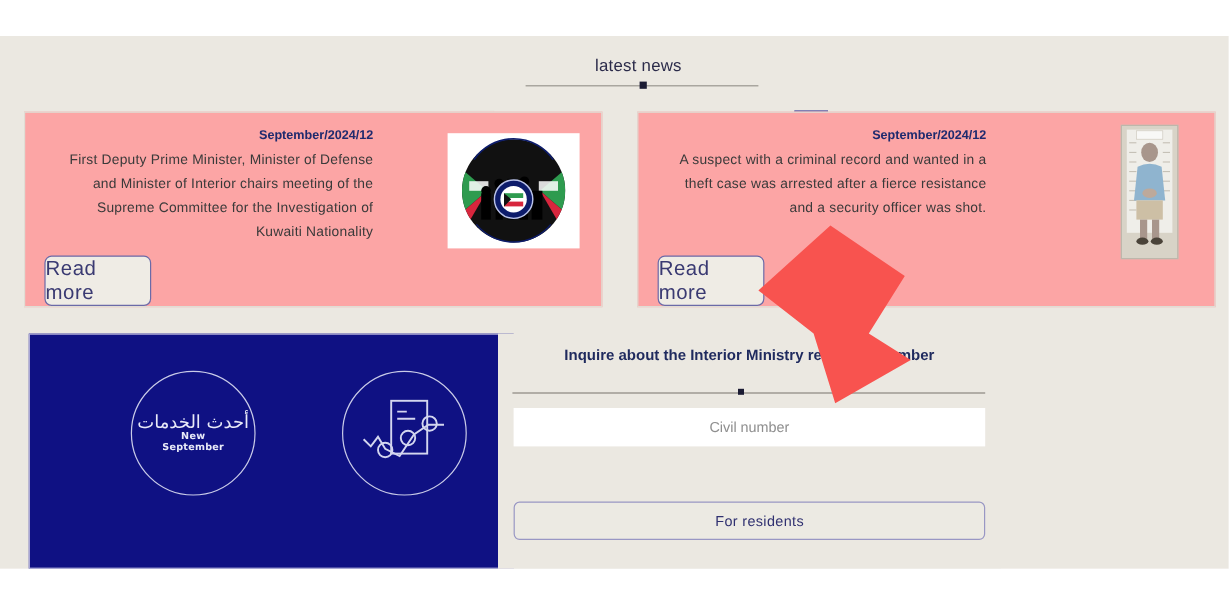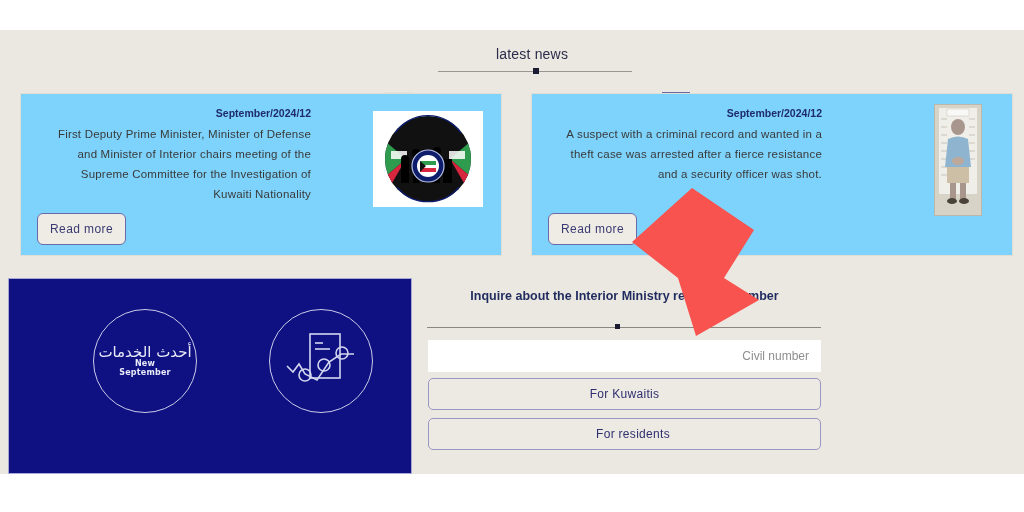--- a/index.html
+++ b/index.html
@@ -70,21 +70,21 @@
     background: #7a79b8;
     color: #ffffff;
     border: 1px solid #6a69a8;
   }
 
   
   .news-card {
     position: absolute;
     top: 93px;
     height: 163px;
-    background: #7dd3fc;
+    background: #fca5a5;
     border: 1px solid #e0ddd4;
   }
   #card-left  { left: 20px;  width: 482px; }
   #card-right { left: 531px; width: 482px; }
 
   .card-date {
     position: absolute;
     right: 190px; top: 13px;
     font-size: 10.5px;
     color: #1f2a6e;
@@ -98,26 +98,26 @@
     text-align: right;
     font-size: 11.5px;
     line-height: 20px;
     color: #3a3a3a;
     letter-spacing: .2px;
     margin-left: 16px;
   }
   .read-more {
     position: absolute;
     left: 16px; top: 119px;
-    width: 89px; height: 32px;
+    width: 89px; height: 42px;
     border: 1px solid #6b6aa8;
     border-radius: 6px;
     background: #efece5;
     color: #3a3a72;
-    font-size: 12px;
+    font-size: 17px;
     display: flex; align-items: center; justify-content: center;
     cursor: pointer;
     letter-spacing: .4px;
   }
   .card-media {
     position: absolute;
     top: 17px; right: 18px;
   }
 
   
@@ -137,21 +137,21 @@
   }
 
   
   .blue-panel {
     position: absolute;
     top: 278px;
     height: 196px;
     background: #0f1183;
     border: 1px solid #a9a7d6;
   }
-  #panel-left  { left: 8px;  width: 404px; }
+  #panel-left  { left: 24px;  width: 404px; }
   #panel-right { left: 834px; width: 179px; }
 
   .circle-icon {
     position: absolute;
     border-radius: 50%;
     display: flex; align-items: center; justify-content: center;
     cursor: pointer;
   }
   .circle-outline {
     border: 1.5px solid #c9cbe8;
@@ -198,21 +198,21 @@
     left: 200px; top: 46px;
     width: 5px; height: 5px;
     background: #1b1b33;
   }
   .civil-input {
     position: absolute;
     left: 13px; top: 62px;
     width: 393px; height: 30px;
     background: #ffffff;
     border: none;
-    text-align: right;
+    text-align: center;
     padding: 16px 12px;
     font-size: 12px;
     color: #333;
     font-family: "Liberation Sans", sans-serif;
   }
   .civil-input::placeholder { color: #8e8e8e; }
   .inq-btn {
     position: absolute;
     left: 13px;
     width: 393px; height: 32px;
@@ -382,21 +382,20 @@
       <text x="20" y="30" font-family="DejaVu Sans, sans-serif" font-size="17" font-weight="bold" fill="#ffffff" text-anchor="middle">#</text>
     </svg>
   </div>
 
 
   <div class="inquire-panel">
     <div class="inquire-title">Inquire about the Interior Ministry reference number</div>
     <div class="inquire-divider"></div>
     <div class="inquire-divider-dot"></div>
     <input class="civil-input" type="text" placeholder="Civil number" style="">
-    <div class="inq-btn" id="btn-kuwaitis">For Kuwaitis</div>
     <div class="inq-btn" id="btn-residents">For residents</div>
   </div>
 
   <div class="red-arrow">
     <svg width="190" height="170" viewBox="0 0 190 170">
       <path d="M96 10 L158 52 L128 100 L163 122 L100 158 L82 100 L36 64 Z" fill="#f8534f"></path>
     </svg>
   </div>
 
   <div class="bottom-band"></div>

